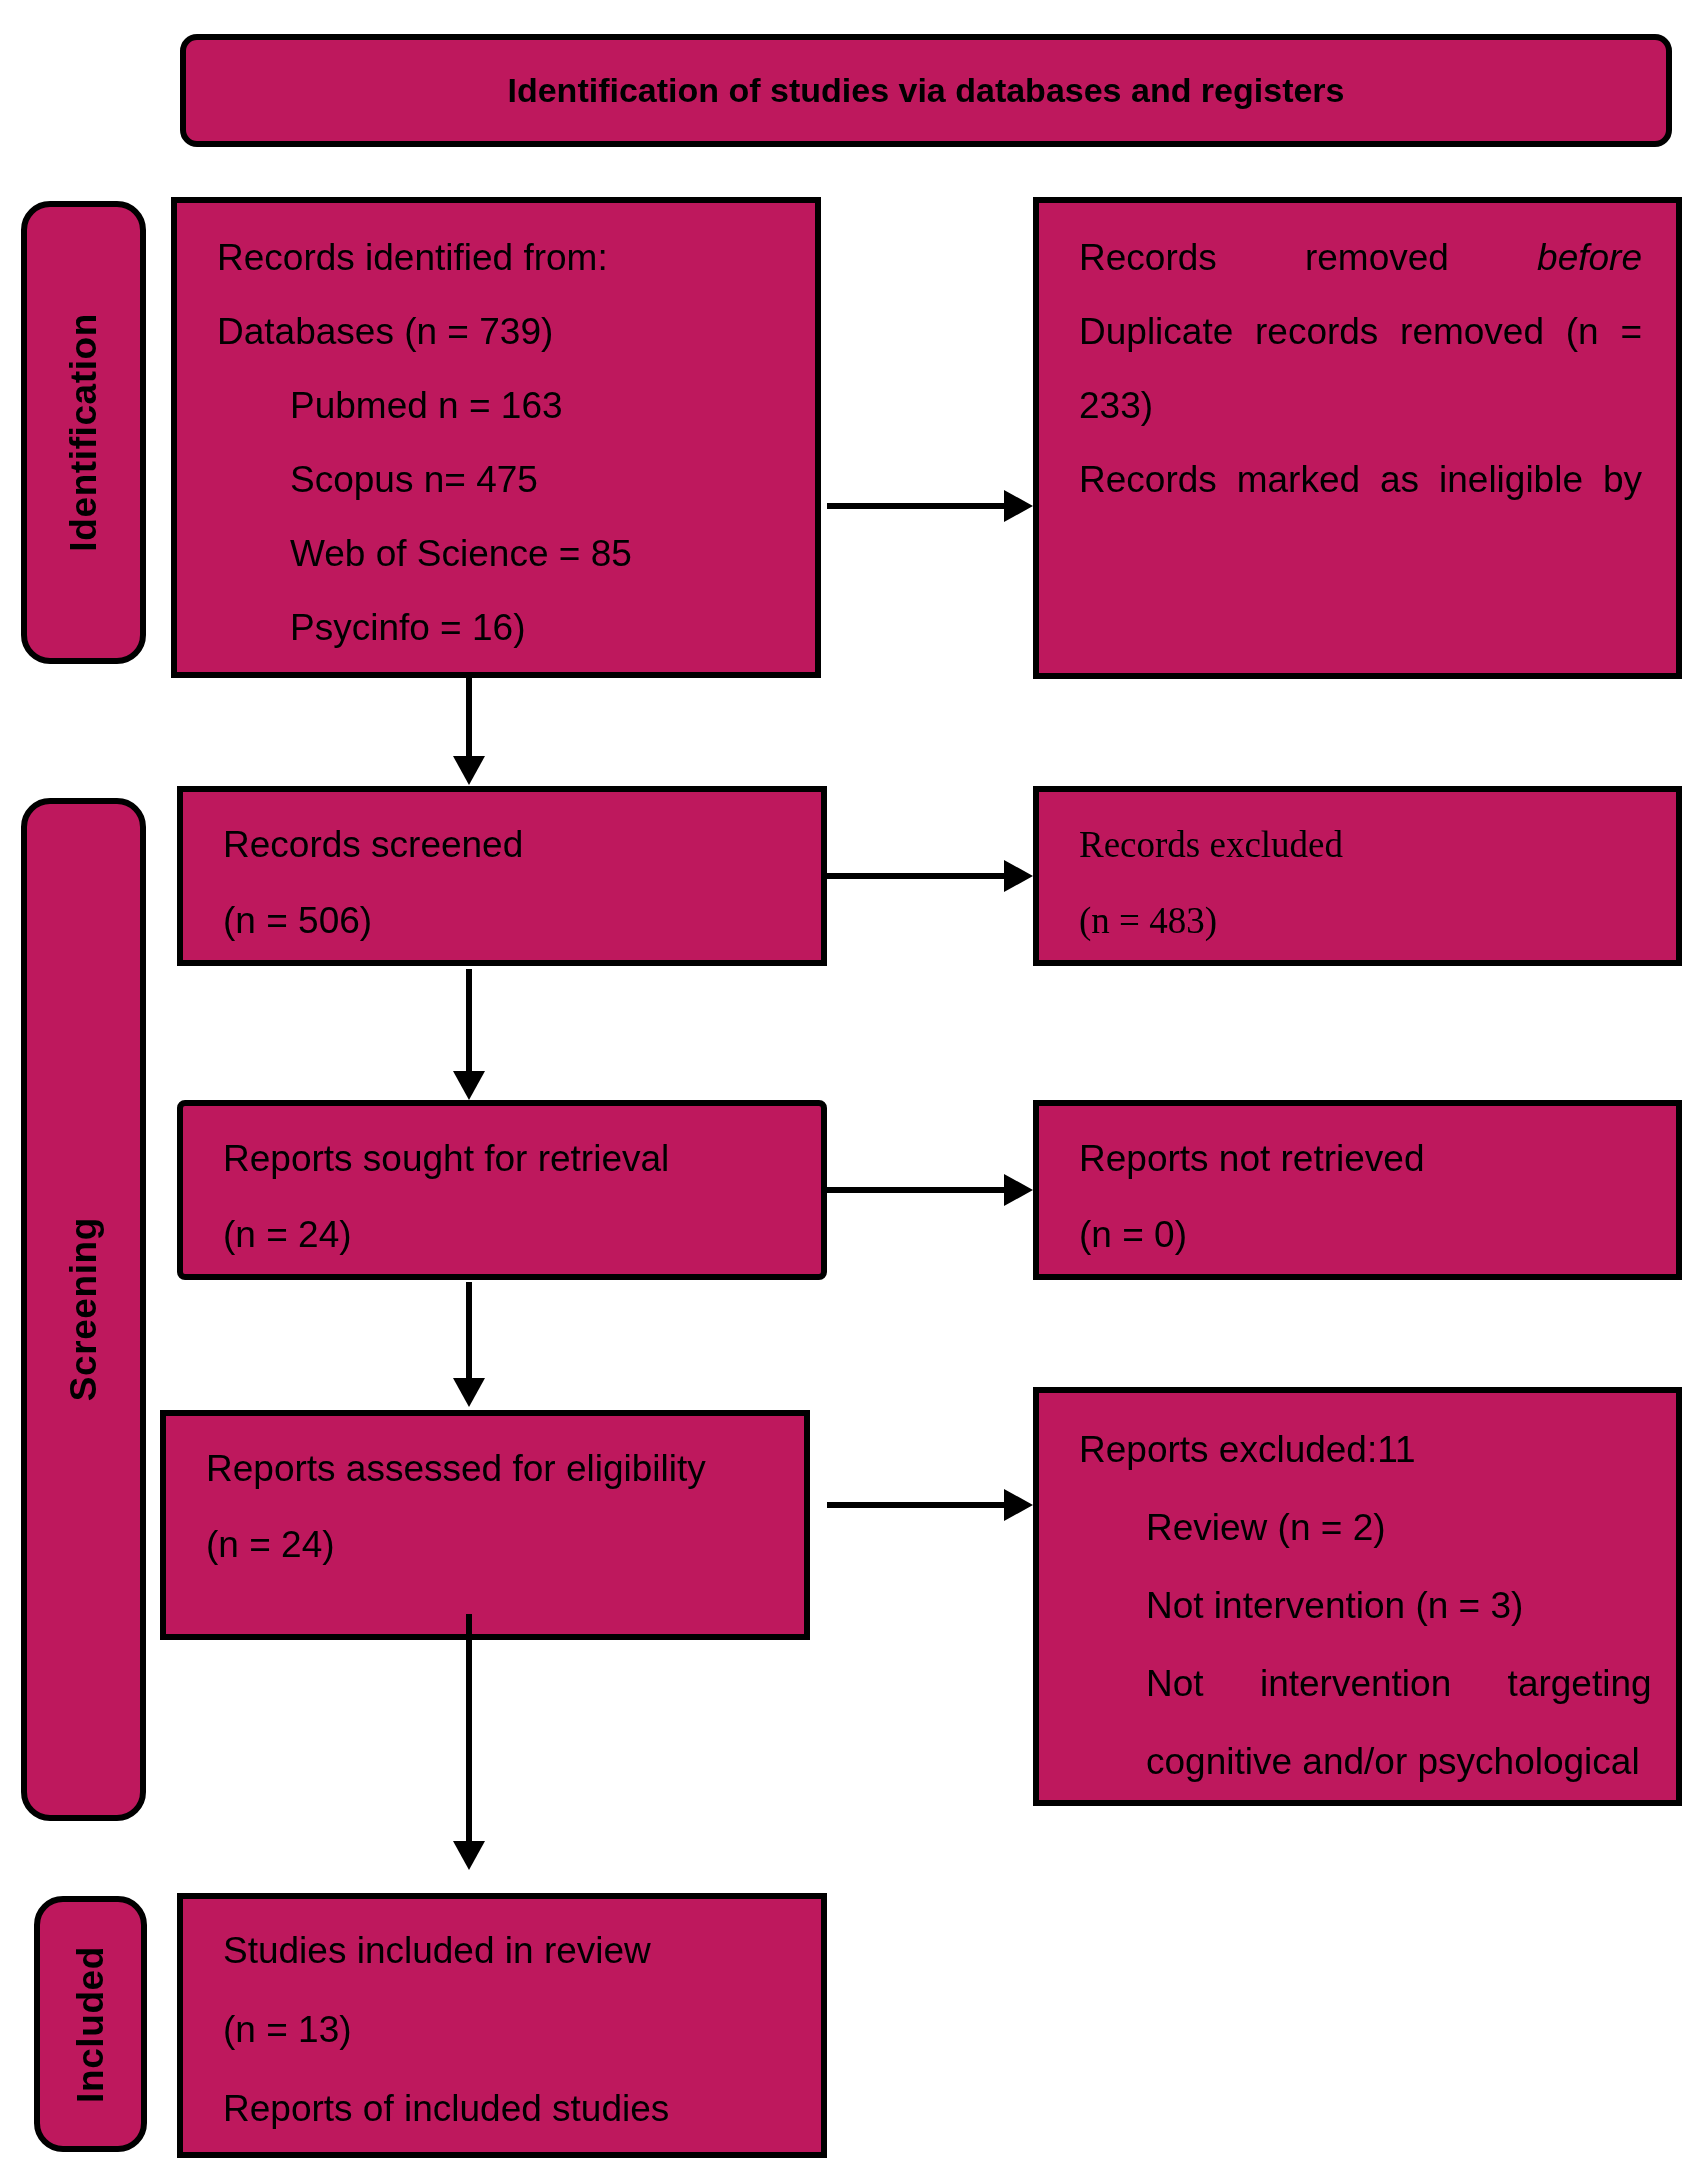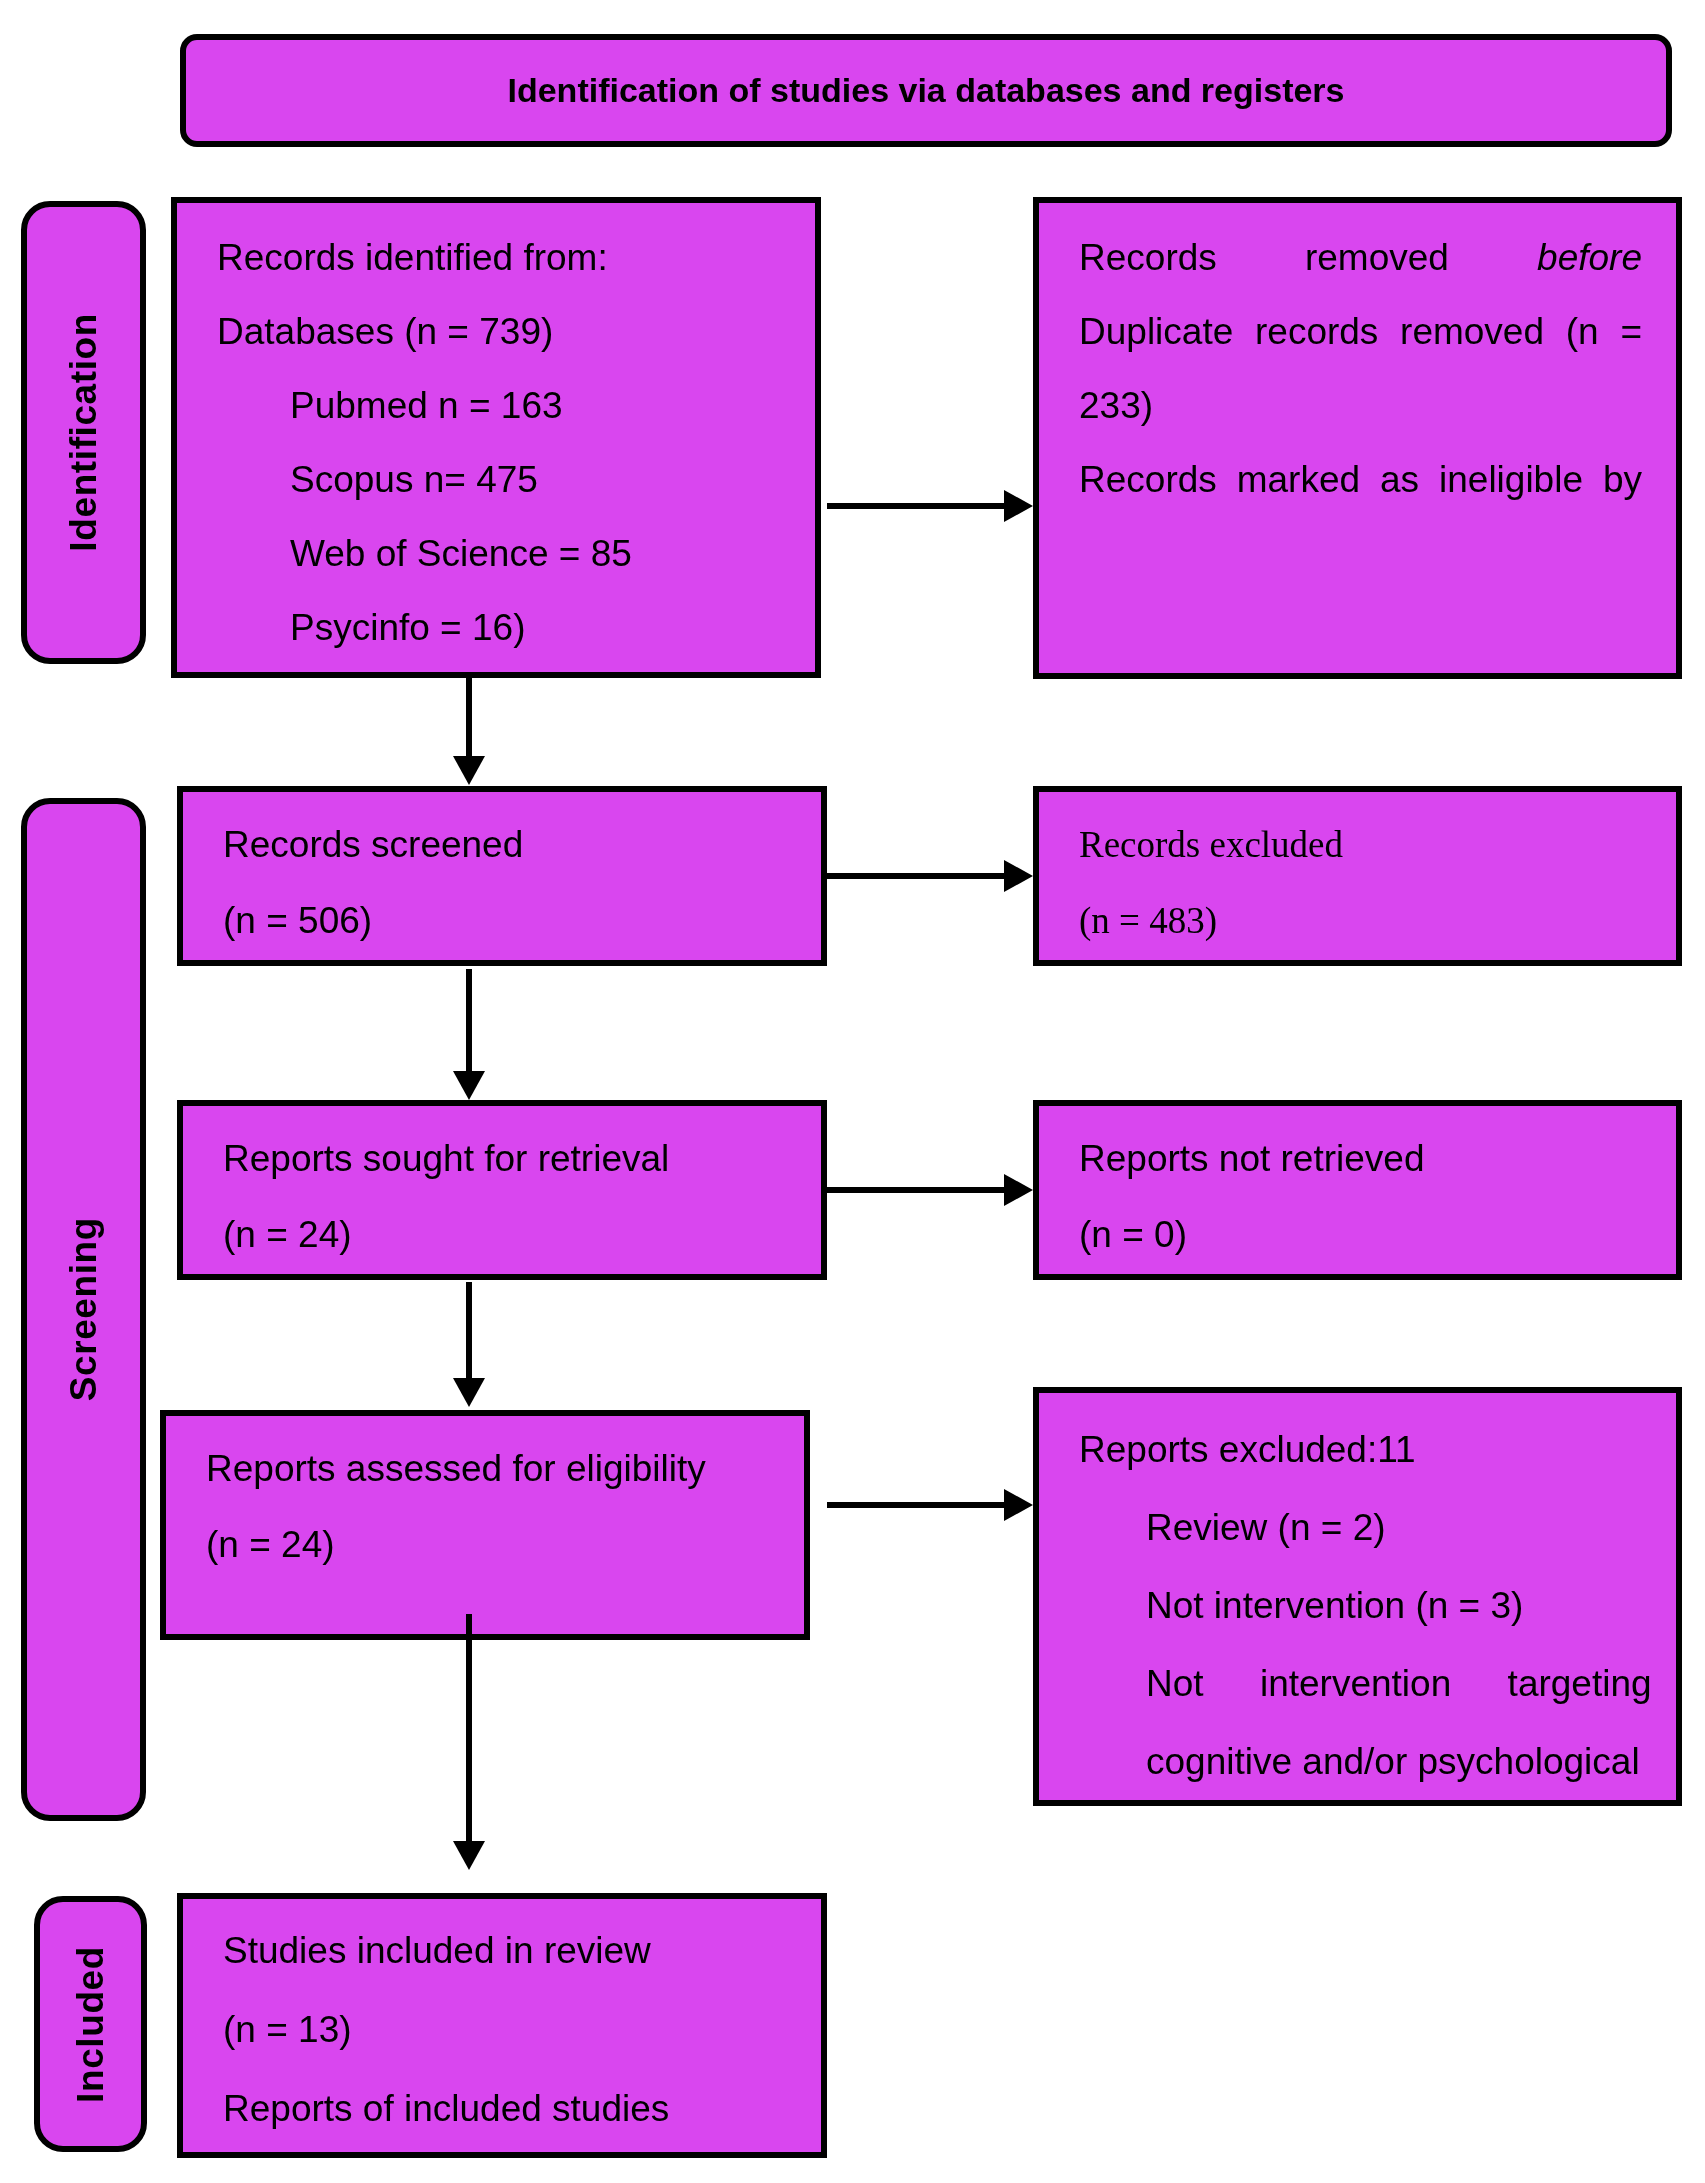--- a/index.html
+++ b/index.html
@@ -7,21 +7,21 @@
     position:relative;
     width:1705px;
     height:2183px;
     background:#ffffff;
     font-family:"Liberation Sans","DejaVu Sans",sans-serif;
     color:#000000;
   }
   .box{
     position:absolute;
     border:6.1px solid #000000;
-    background:#d946ef;
+    background:#be185d;
     box-sizing:border-box;
   }
   .rounded{border-radius:17px;}
   .tab{
     border-radius:29px;
     display:flex;
     align-items:center;
     justify-content:center;
   }
   .tab-label{
@@ -106,21 +106,21 @@
   <div class="box txt pad-b" style="left:177px;top:786px;width:650px;height:180px;">
     <div>Records screened</div>
     <div>(n = 506)</div>
   </div>
 
   <div class="box txt pad-b" style="left:1033px;top:786px;width:649px;height:180px;font-family:Liberation Serif, serif;">
     <div>Records excluded</div>
     <div>(n = 483)</div>
   </div>
 
-  <div class="box txt pad-b" style="left:177px;top:1100px;width:650px;height:180px;">
+  <div class="box txt pad-b" style="left:177px;top:1100px;width:650px;height:180px;border-radius:8px;">
     <div>Reports sought for retrieval</div>
     <div>(n = 24)</div>
   </div>
 
   <div class="box txt pad-b" style="left:1033px;top:1100px;width:649px;height:180px;">
     <div>Reports not retrieved</div>
     <div>(n = 0)</div>
   </div>
 
   <div class="box txt pad-b" style="left:160px;top:1410px;width:650px;height:230px;">

